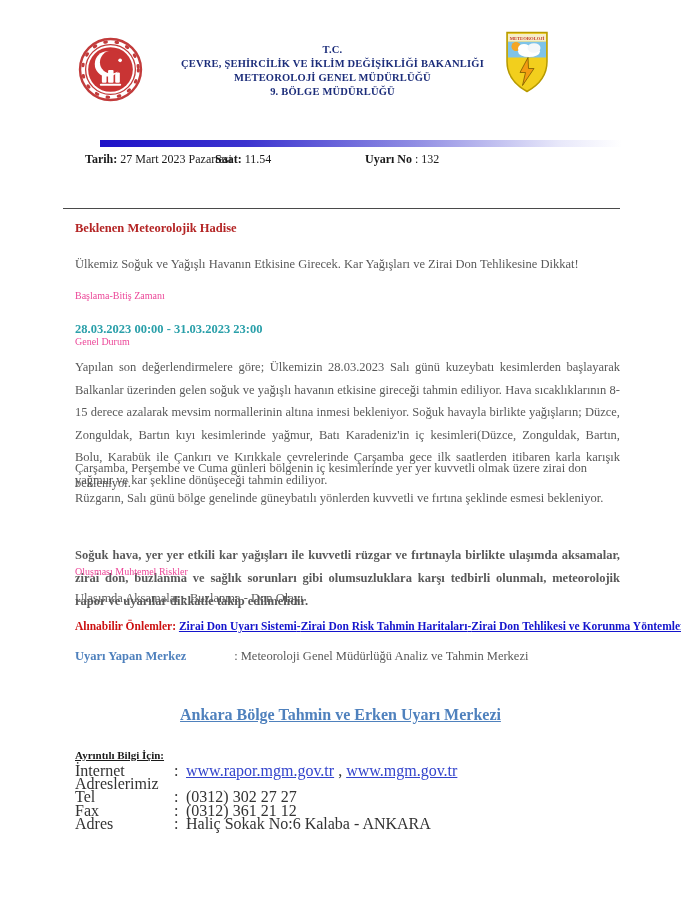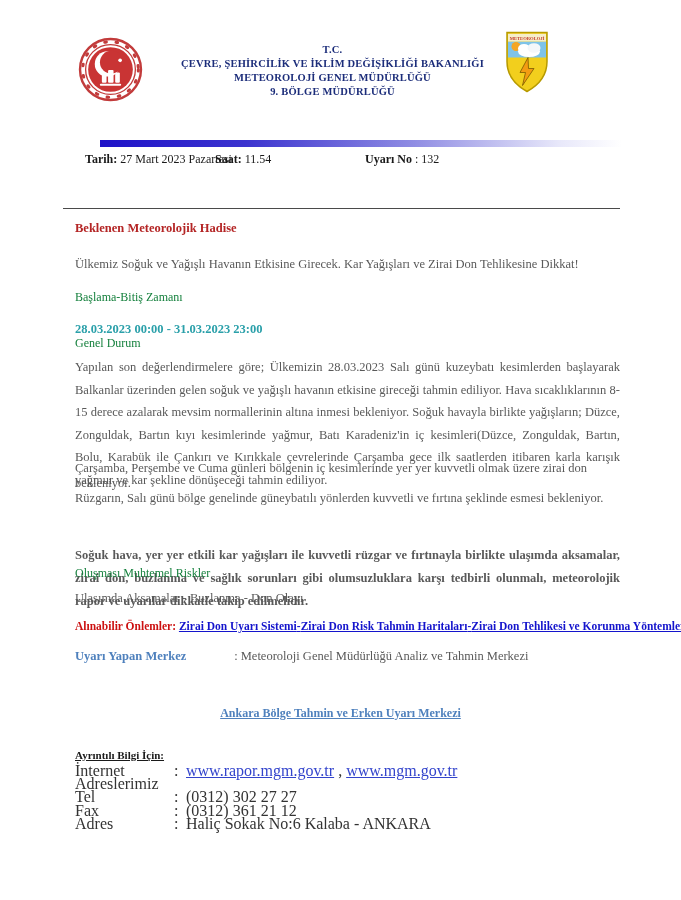--- a/index.html
+++ b/index.html
@@ -31,21 +31,21 @@
   .meta-label{font-weight:bold;}
   
   .doc-title{
     position:absolute;left:0;right:0;top:182px;text-align:center;
     font-size:17px;font-weight:bold;color:#cc1111;letter-spacing:.3px;
   }
   .title-rule{position:absolute;left:63px;top:208px;width:557px;height:1px;background:#4a4a4a;}
   
   .abs{position:absolute;left:75px;width:545px;}
   .h-red{font-size:12.5px;font-weight:bold;color:#b42525;}
-  .h-muted{font-size:12px;color:#15803d;}
+  .h-muted{font-size:10px;color:#ec4899;}
   .p-body{font-size:12.5px;color:#595959;}
   .p-just{text-align:justify;line-height:22.6px;}
   .h-expected{top:221px;}
   .p-expected{top:257px;}
   .h-startend{top:290px;}
   .p-range{top:322px;font-size:12.5px;font-weight:bold;color:#2ba0aa;}
   .h-general{top:336px;}
   .p-general1{top:356px;}
   .p-general2{top:461px;}
   .p-general3{top:491px;}
@@ -53,21 +53,21 @@
   .h-risks{top:566px;}
   .p-risks{top:591px;}
   .p-measures{top:620px;font-size:11.5px;font-weight:bold;white-space:nowrap;}
   .measures-label{color:#cc1111;}
   .measure-link, .measure-dash{color:#1414cc;text-decoration:underline;cursor:pointer;}
   .p-issuer{top:649px;font-size:12.5px;}
   .issuer-label{display:inline-block;width:156px;font-weight:bold;color:#4f81bd;}
   .issuer-value{color:#595959;}
   .p-ankara{
     position:absolute;left:0;right:0;top:706px;text-align:center;
-    font-size:12px;font-weight:bold;color:#4f81bd;
+    font-size:16px;font-weight:bold;color:#4f81bd;
   }
   .p-ankara a, .ankara-link{color:#4f81bd;text-decoration:underline;cursor:pointer;}
   
   .f-heading{
     position:absolute;left:75px;top:749px;
     font-size:11px;font-weight:bold;color:#1a1a1a;text-decoration:underline;
   }
   .f-table{position:absolute;left:75px;top:764px;font-size:16px;color:#333;}
   .f-row{display:grid;grid-template-columns:99px 12px auto;line-height:13.2px;}
   .f-link{color:#3344cc;text-decoration:underline;cursor:pointer;}

